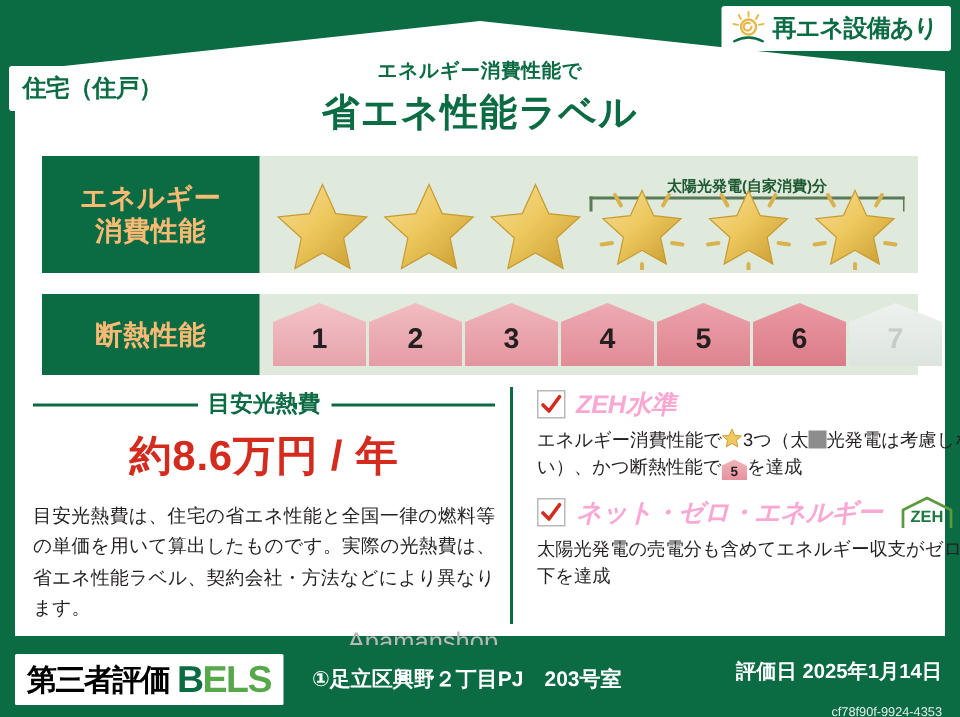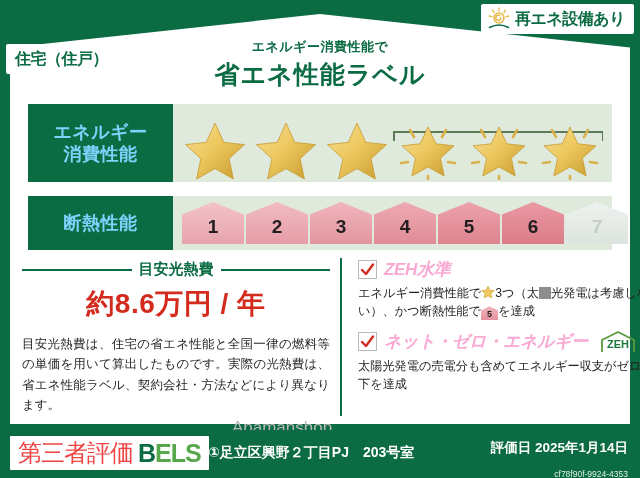--- a/index.html
+++ b/index.html
@@ -94,21 +94,21 @@
     background: #dfe9dc;
     z-index: 4;
   }
   #row-energy { top: 104px; height: 78px; }
   #row-insulation { top: 196px; height: 54px; }
 
   .perf-label {
     width: 145px;
     flex: 0 0 145px;
     background: #0b6b43;
-    color: #7dd3fc;
+    color: #fdba74;
     font-size: 18px;
     font-weight: bold;
     display: flex;
     flex-direction: column;
     align-items: center;
     justify-content: center;
     line-height: 1.25;
     letter-spacing: 0.5px;
   }
   .perf-body { flex: 1; position: relative; }
@@ -323,23 +323,23 @@
     left: 10px;
     top: 6px;
     height: 34px;
     background: #ffffff;
     display: flex;
     align-items: center;
     padding: 0 8px;
     border-radius: 1px;
   }
   #bels-label {
-    font-size: 24px;
-    font-weight: normal;
-    color: #ef4444;
+    font-size: 20px;
+    font-weight: bold;
+    color: #000000;
     letter-spacing: -1px;
   }
   #bels-mark {
     font-size: 25px;
     font-weight: bold;
     margin-left: 5px;
     letter-spacing: -1px;
   }
   #bels-mark .b-dark { color: #0b6b43; }
   #bels-mark .b-light { color: #57a84b; text-align: right; }
@@ -399,20 +399,21 @@
   </div>
 
   <div class="perf-row" id="row-energy">
     <div class="perf-label">
       <span>エネルギー</span>
       <span>消費性能</span>
     </div>
     <div class="perf-body">
 
       <div id="solar-bracket">
+        <div id="solar-caption">太陽光発電(自家消費)分</div>
         <div class="br-line"></div>
         <div class="br-tick left"></div>
         <div class="br-tick right"></div>
       </div>
 
       <div id="star-strip">
 
         <div class="star-cell">
           <svg viewBox="0 0 68 62">
             <defs>

